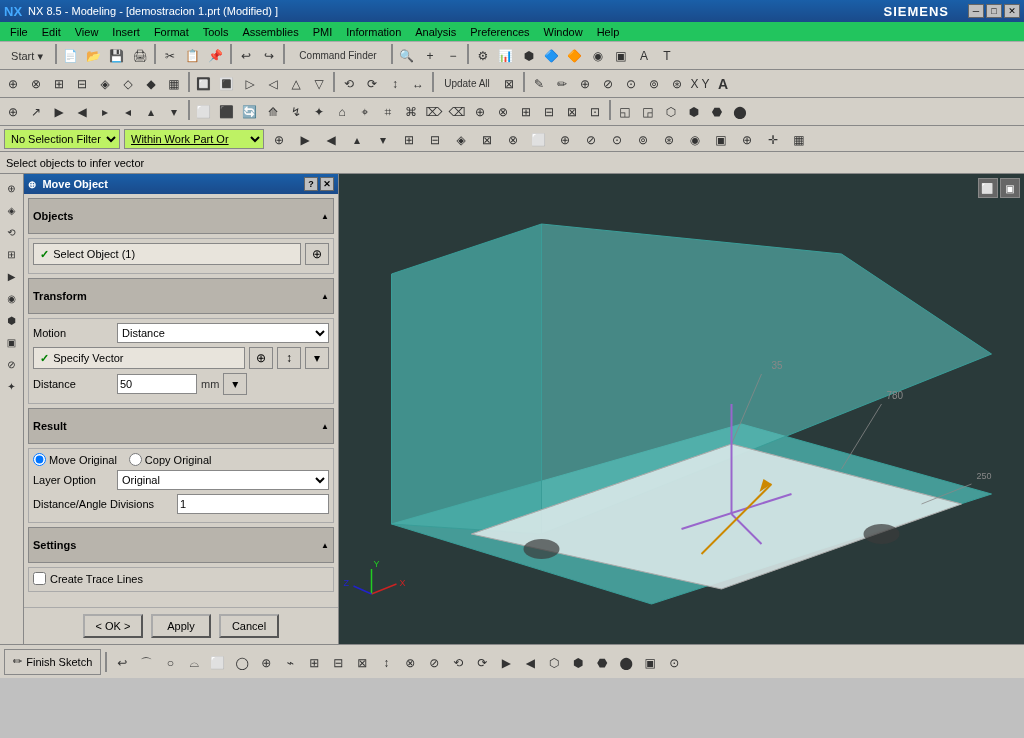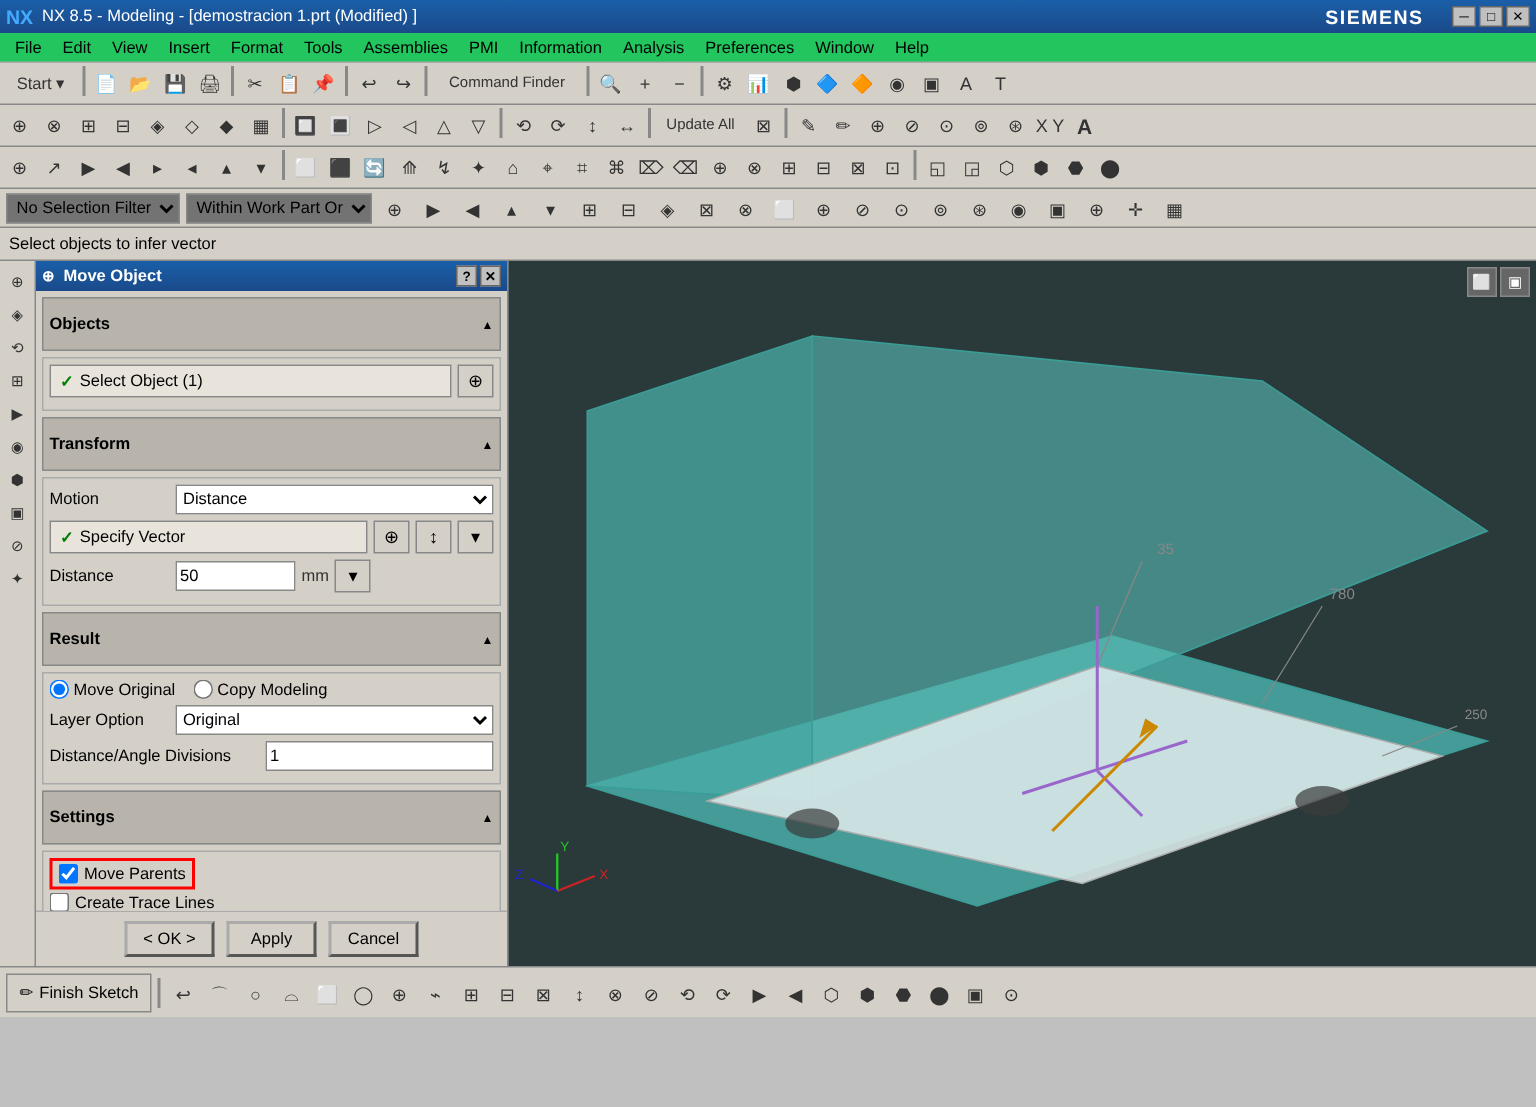--- a/index.html
+++ b/index.html
@@ -55,21 +55,21 @@
       border-bottom: 1px solid #888;
       display: flex;
       align-items: center;
       padding: 0 4px;
       gap: 4px;
     }
     .filter-select {
       height: 20px;
       font-size: 11px;
       border: 1px solid #888;
-      background: #737373;
+      background: #bef264;
       padding: 0 2px;
     }
 
     
     #status-bar {
       height: 22px;
       background: #d4d0c8;
       border-bottom: 1px solid #888;
       display: flex;
       align-items: center;
@@ -452,21 +452,21 @@
     <div class="tb-icon">⬢</div>
     <div class="tb-icon">⬣</div>
     <div class="tb-icon">⬤</div>
   </div>
 </div>
 
 <div id="filter-row">
   <select class="filter-select">
     <option>No Selection Filter</option>
   </select>
-  <select class="filter-select" style="width:124px;">
+  <select class="filter-select" style="width:140px;text-decoration:underline;">
     <option>Within Work Part Or</option>
   </select>
   <div class="tb-icon">⊕</div>
   <div class="tb-icon">▶</div>
   <div class="tb-icon">◀</div>
   <div class="tb-icon">▴</div>
   <div class="tb-icon">▾</div>
   <div class="tb-icon">⊞</div>
   <div class="tb-icon">⊟</div>
   <div class="tb-icon">◈</div>
@@ -570,21 +570,21 @@
       </div>
       <div class="section-content">
 
         <div class="radio-group">
           <div class="radio-item">
             <input type="radio" name="result" checked="" style="">
             <span>Move Original</span>
           </div>
           <div class="radio-item">
             <input type="radio" name="result" style="">
-            <span>Copy Modeling</span>
+            <span>Copy Original</span>
           </div>
         </div>
 
         <div class="field-row">
           <span class="field-label">Layer Option</span>
           <select class="field-dropdown">
             <option>Original</option>
           </select>
         </div>
 
@@ -593,26 +593,20 @@
           <input class="field-input" type="text" value="1" style="">
         </div>
       </div>
 
       <div class="section-header settings-section">
         <span>Settings</span>
         <span class="collapse-icon">▲</span>
       </div>
       <div class="section-content">
 
-        <div class="checkbox-item">
-          <div class="checkbox-highlighted" style="border:2px solid red; padding:2px 4px;">
-            <input type="checkbox" checked="" style="">
-            <span>Move Parents</span>
-          </div>
-        </div>
 
 
         <div class="checkbox-item">
           <input type="checkbox" style="">
           <span>Create Trace Lines</span>
         </div>
       </div>
 
     </div>
 

